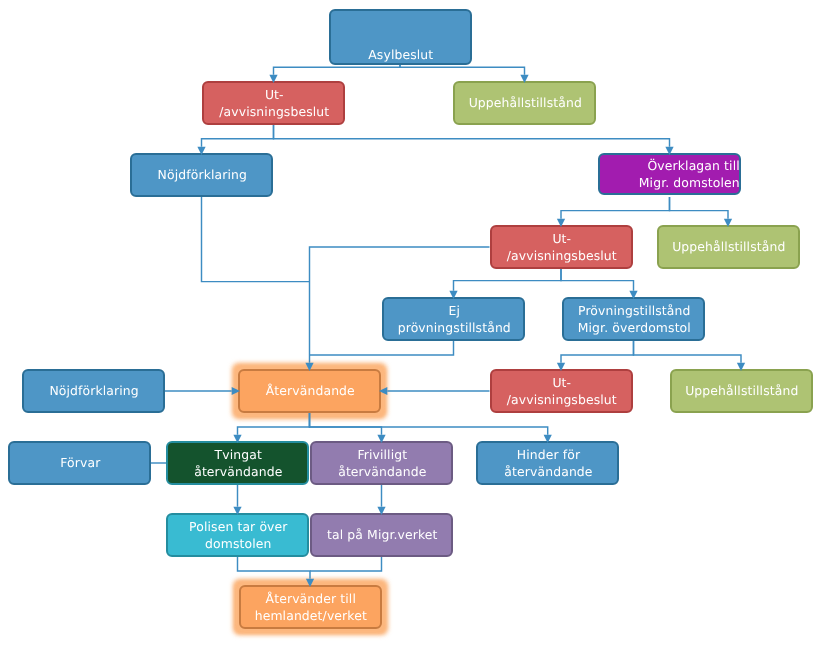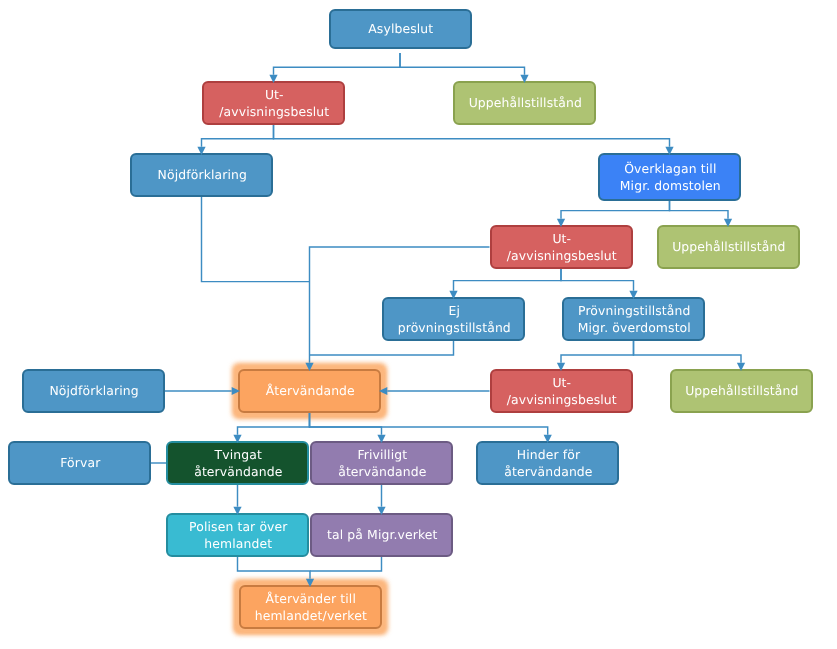--- a/index.html
+++ b/index.html
@@ -51,42 +51,42 @@
       <path d="M 309.5,413 L 309.5,426.9 L 237.5,426.9 L 237.5,434.7" fill="none" stroke="#3D8CC2" stroke-width="1.45"></path>
       <path d="M 309.5,413 L 309.5,426.9 L 381.5,426.9 L 381.5,434.7" fill="none" stroke="#3D8CC2" stroke-width="1.45"></path>
       <path d="M 309.5,413 L 309.5,426.9 L 547.7,426.9 L 547.7,434.7" fill="none" stroke="#3D8CC2" stroke-width="1.45"></path>
       <path d="M 151,463 L 166,463" fill="none" stroke="#3D8CC2" stroke-width="1.45"></path>
       <path d="M 237.5,485 L 237.5,506.7" fill="none" stroke="#3D8CC2" stroke-width="1.45"></path>
       <path d="M 381.5,485 L 381.5,506.7" fill="none" stroke="#3D8CC2" stroke-width="1.45"></path>
       <path d="M 237.5,557 L 237.5,571 L 310,571 L 310,578.7" fill="none" stroke="#3D8CC2" stroke-width="1.45"></path>
       <path d="M 381.5,557 L 381.5,571 L 310,571" fill="none" stroke="#3D8CC2" stroke-width="1.45"></path>
     </svg>
   <div id="nodes">
-      <div class="node" style="left: 328.5px; top: 9px; width: 143px; height: 40px; background: rgb(78, 150, 198); border-color: rgb(42, 110, 150);">
+      <div class="node" style="left: 328.5px; top: 9px; width: 143px; height: 56px; background: rgb(78, 150, 198); border-color: rgb(42, 110, 150); align-items: flex-end;">
         <span class="node-label">
           <span class="node-line">Asylbeslut</span>
         </span>
       </div>
       <div class="node" style="left: 202px; top: 81px; width: 143px; height: 44px; background: rgb(214, 97, 96); border-color: rgb(174, 63, 63);">
         <span class="node-label">
           <span class="node-line">Ut-</span>
           <span class="node-line">/avvisningsbeslut</span>
         </span>
       </div>
       <div class="node" style="left: 453px; top: 81px; width: 143px; height: 44px; background: rgb(174, 195, 115); border-color: rgb(138, 162, 79);">
         <span class="node-label">
           <span class="node-line">Uppehållstillstånd</span>
         </span>
       </div>
       <div class="node" style="left: 130px; top: 153px; width: 143px; height: 44px; background: rgb(78, 150, 198); border-color: rgb(42, 110, 150);">
         <span class="node-label">
           <span class="node-line">Nöjdförklaring</span>
         </span>
       </div>
-      <div class="node" style="left: 598px; top: 153px; width: 143px; height: 48px; background: #3b82f6; border-color: rgb(42, 110, 150);">
+      <div class="node" style="left: 598px; top: 153px; width: 143px; height: 42px; background: #a21caf; border-color: rgb(42, 110, 150); text-align: right;">
         <span class="node-label">
           <span class="node-line">Överklagan till</span>
           <span class="node-line">Migr. domstolen</span>
         </span>
       </div>
       <div class="node" style="left: 489.5px; top: 225px; width: 143px; height: 44px; background: rgb(214, 97, 96); border-color: rgb(174, 63, 63);">
         <span class="node-label">
           <span class="node-line">Ut-</span>
           <span class="node-line">/avvisningsbeslut</span>
         </span>
@@ -148,21 +148,21 @@
       </div>
       <div class="node" style="left: 476.2px; top: 441px; width: 143px; height: 44px; background: rgb(78, 150, 198); border-color: rgb(42, 110, 150);">
         <span class="node-label">
           <span class="node-line">Hinder för</span>
           <span class="node-line">återvändande</span>
         </span>
       </div>
       <div class="node" style="left: 166px; top: 513px; width: 143px; height: 44px; background: rgb(57, 187, 210); border-color: rgb(36, 141, 159);">
         <span class="node-label">
           <span class="node-line">Polisen tar över</span>
-          <span class="node-line">hemlandet</span>
+          <span class="node-line">domstolen</span>
         </span>
       </div>
       <div class="node" style="left: 310px; top: 513px; width: 143px; height: 44px; background: rgb(146, 124, 175); border-color: rgb(108, 91, 131);">
         <span class="node-label">
           <span class="node-line">tal på Migr.verket</span>
         </span>
       </div>
       <div class="node" style="left: 238.5px; top: 585px; width: 143px; height: 44px; background: rgb(252, 164, 96); border-color: rgb(200, 123, 64);">
         <span class="node-label">
           <span class="node-line">Återvänder till</span>

